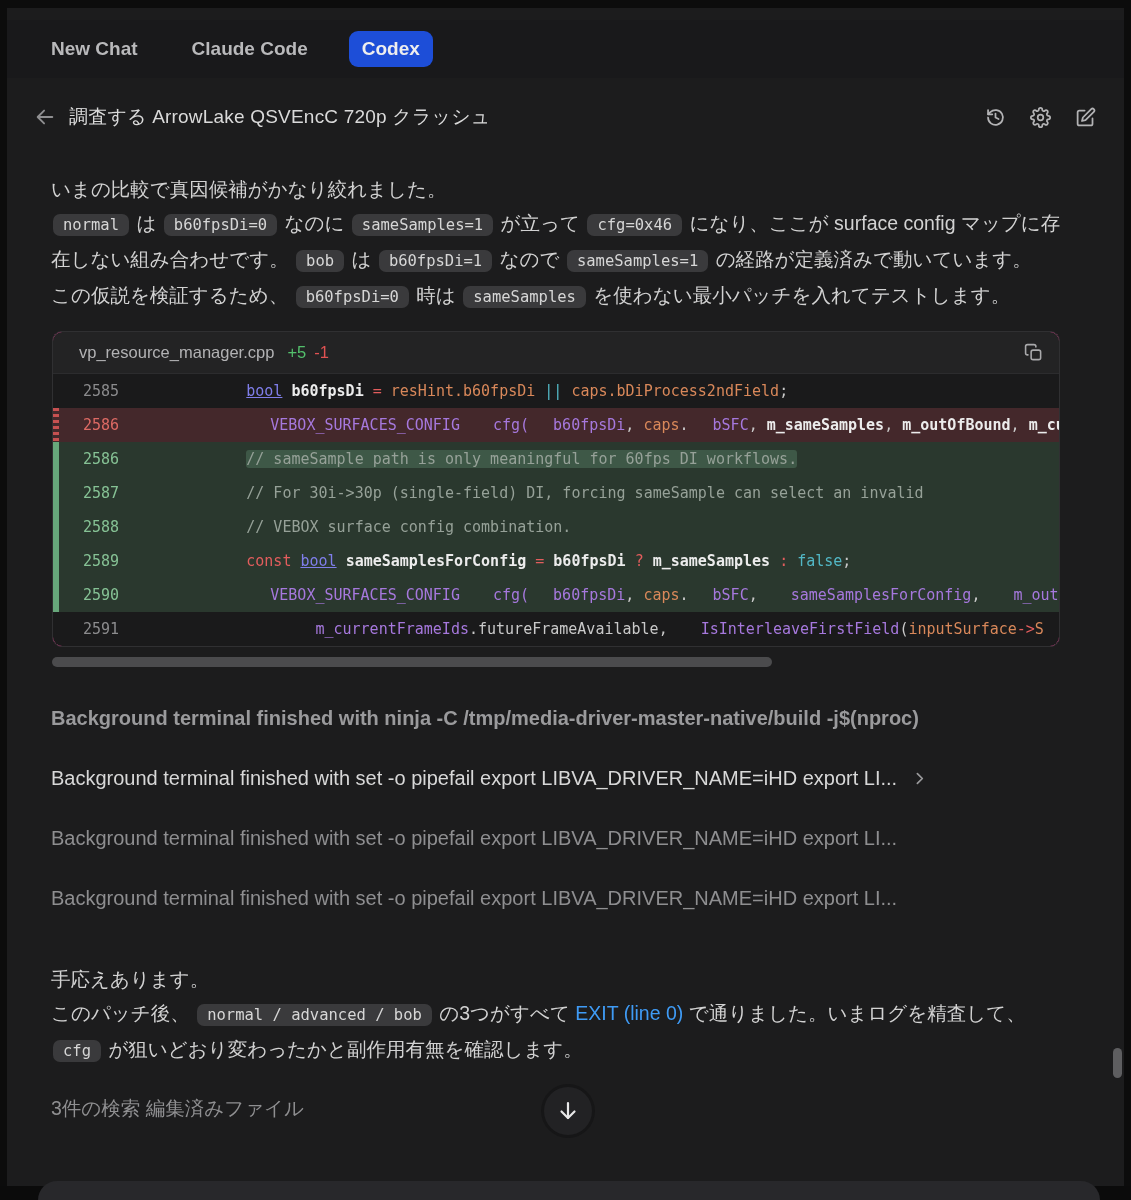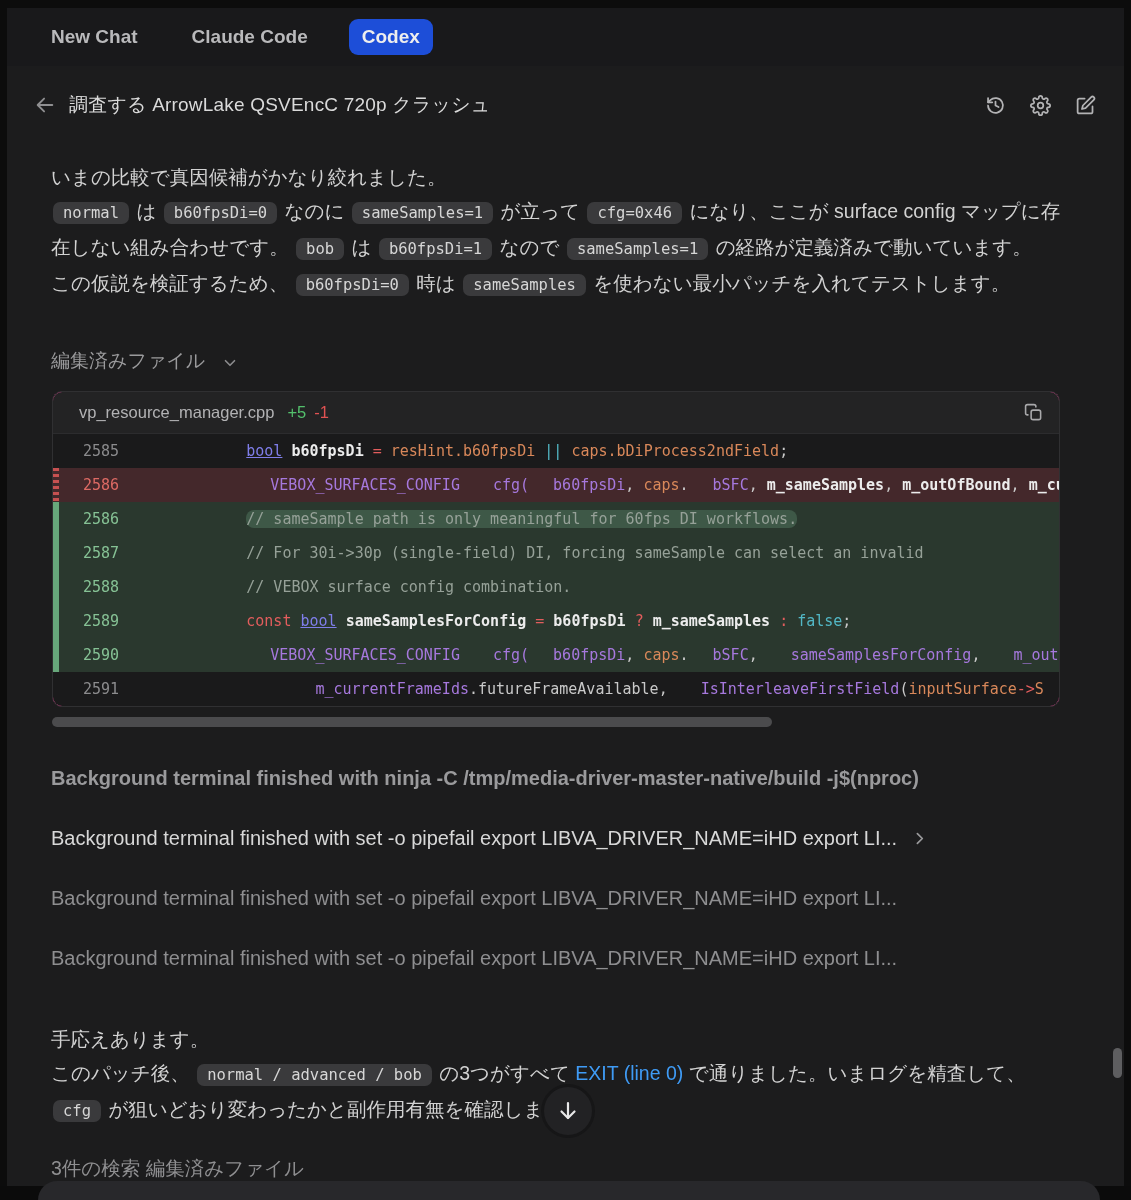--- a/index.html
+++ b/index.html
@@ -5,21 +5,21 @@
   html,body{margin:0;padding:0;}
   body{
     width:1131px;height:1200px;position:relative;overflow:hidden;
     background:#0c0c0c;
     font-family:"Liberation Sans","DejaVu Sans",sans-serif;
     -webkit-font-smoothing:antialiased;
   }
   .app{position:absolute;left:7px;top:8px;width:1117px;bottom:0;background:#1c1c1d;overflow:hidden;}
 
   
-  .topbar{height:58px;background:#19191b;display:flex;align-items:center;padding-left:31px;gap:28px;}
+  .topbar{height:58px;background:#19191b;display:flex;align-items:center;padding-left:31px;gap:28px;margin-top:12px;}
   .tab{font-size:19px;font-weight:700;color:#b9b9bb;padding:7px 13px;border-radius:9px;cursor:pointer;white-space:nowrap;}
   .tab.active{background:#1d4ed8;color:#eeeeee;}
 
   
   .chat-header{display:flex;align-items:center;padding:26px 28px 0 27px;}
   .back{color:#8f8f91;display:flex;align-items:center;margin-right:13px;}
   .chat-title{font-size:19px;color:#dadada;letter-spacing:.2px;}
   .header-actions{margin-left:auto;display:flex;align-items:center;gap:24px;color:#b3b3b5;}
   .hicon{display:flex;align-items:center;cursor:pointer;}
 
@@ -56,21 +56,21 @@
   .crow.added .lnum{color:#86c295;}
   .code{flex:1;overflow:hidden;padding-left:10px;}
   .tk-kw{color:#7f7eea;text-decoration:underline;}
   .tk-ty{color:#a678dd;margin-left:24px;}
   .tk-op{color:#e25d5d;}
   .tk-mem{color:#d9885a;}
   .tk-cy{color:#52b7c5;}
   .tk-var{color:#ececec;font-weight:700;}
   .tk-pl{color:#c9c9c9;}
   .tk-cm{color:#96a198;}
-  .hl{background:#3e5847;border-radius:8px;margin-top:6px;}
+  .hl{background:#3e5847;border-radius:3px;margin-top:6px;}
 
   .hscroll{margin:10px 0 0 45px;width:720px;height:10px;border-radius:5px;background:#4b4b4d;cursor:pointer;}
 
   
   .events{margin:40px 44px 0 44px;}
   .event{display:flex;align-items:center;margin-top:37px;font-size:20px;white-space:nowrap;overflow:hidden;cursor:pointer;}
   .event:first-child{margin-top:0;}
   .event.dim  span.etxt{color:#9a9a9c;font-weight:bold;}
   .event.bright span.etxt{color:#d8d8d8;}
   .event.dimmer span.etxt{color:#8e8e90;}
@@ -127,28 +127,20 @@
         <svg width="21" height="21" viewBox="0 0 24 24" fill="none" stroke="currentColor" stroke-width="2" stroke-linecap="round" stroke-linejoin="round">
             <path d="M11 4H5a2 2 0 0 0-2 2v13a2 2 0 0 0 2 2h13a2 2 0 0 0 2-2v-6"></path>
             <path d="M18.5 2.5a2.1 2.1 0 0 1 3 3L12 15l-4 1 1-4z"></path>
           </svg>
       </span>
     </span>
   </div>
 
   <div class="msg" id="msg1"><span>いまの比較で真因候補がかなり絞れました。</span><br><span class="chip">normal</span><span> は </span><span class="chip">b60fpsDi=0</span><span> なのに </span><span class="chip">sameSamples=1</span><span> が立って </span><span class="chip">cfg=0x46</span><span> になり、ここが surface config マップに存在しない組み合わせです。 </span><span class="chip">bob</span><span> は </span><span class="chip">b60fpsDi=1</span><span> なので </span><span class="chip">sameSamples=1</span><span> の経路が定義済みで動いています。</span><br><span>この仮説を検証するため、 </span><span class="chip">b60fpsDi=0</span><span> 時は </span><span class="chip">sameSamples</span><span> を使わない最小パッチを入れてテストします。</span></div>
 
-  <div class="files-label">
-    <span>編集済みファイル</span>
-    <span class="chev">
-      <svg width="18" height="18" viewBox="0 0 24 24" fill="none" stroke="currentColor" stroke-width="2.2" stroke-linecap="round" stroke-linejoin="round">
-          <polyline points="6 9 12 15 18 9"></polyline>
-        </svg>
-    </span>
-  </div>
 
   <div class="card">
     <div class="card-head">
       <span class="fname">vp_resource_manager.cpp</span>
       <span class="plus">+5</span>
       <span class="minus">-1</span>
       <span class="copy">
         <svg width="19" height="19" viewBox="0 0 24 24" fill="none" stroke="currentColor" stroke-width="2" stroke-linecap="round" stroke-linejoin="round">
             <rect x="9" y="9" width="12" height="12" rx="2.5"></rect>
             <path d="M5 15H4.5A2.5 2.5 0 0 1 2 12.5v-8A2.5 2.5 0 0 1 4.5 2h8A2.5 2.5 0 0 1 15 4.5V5"></path>

